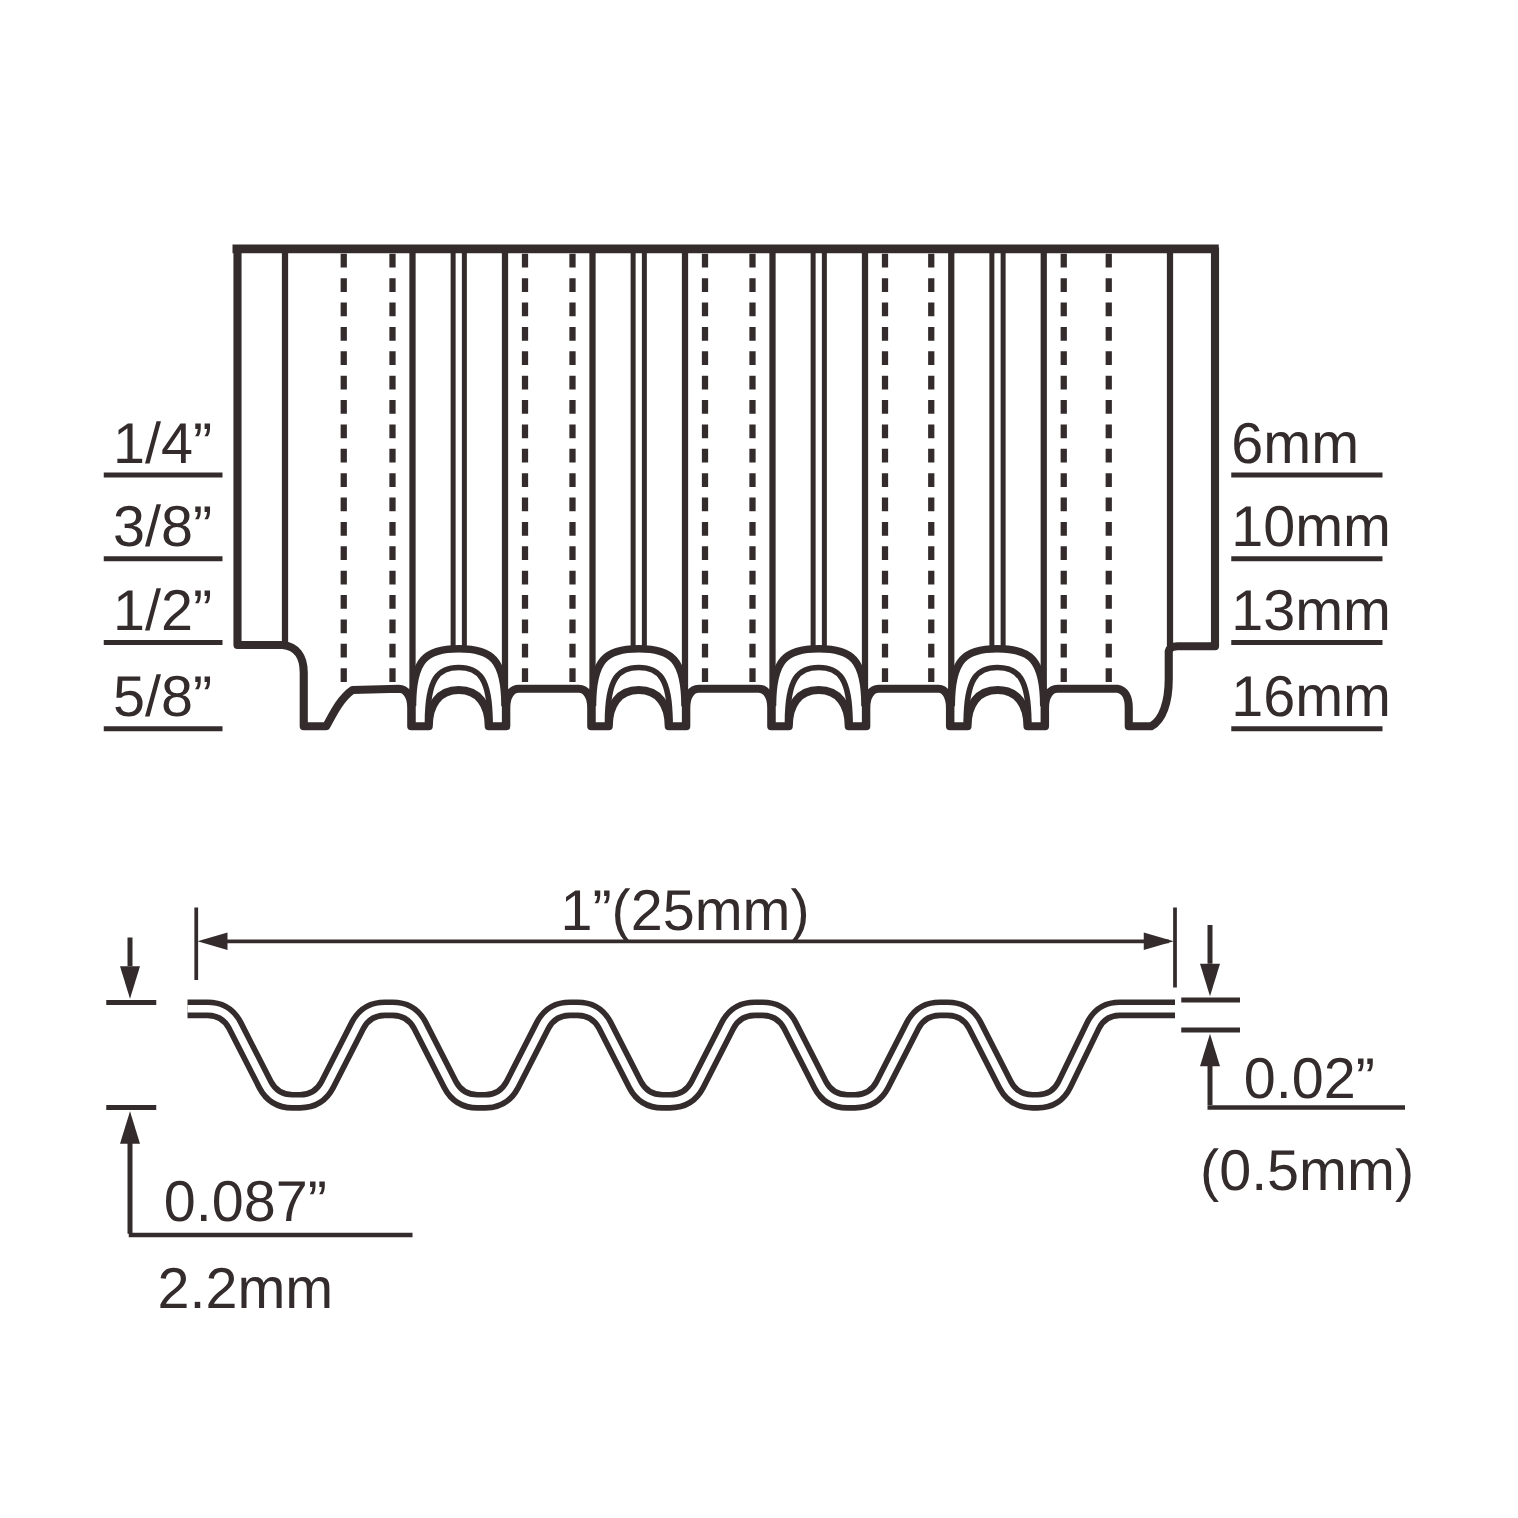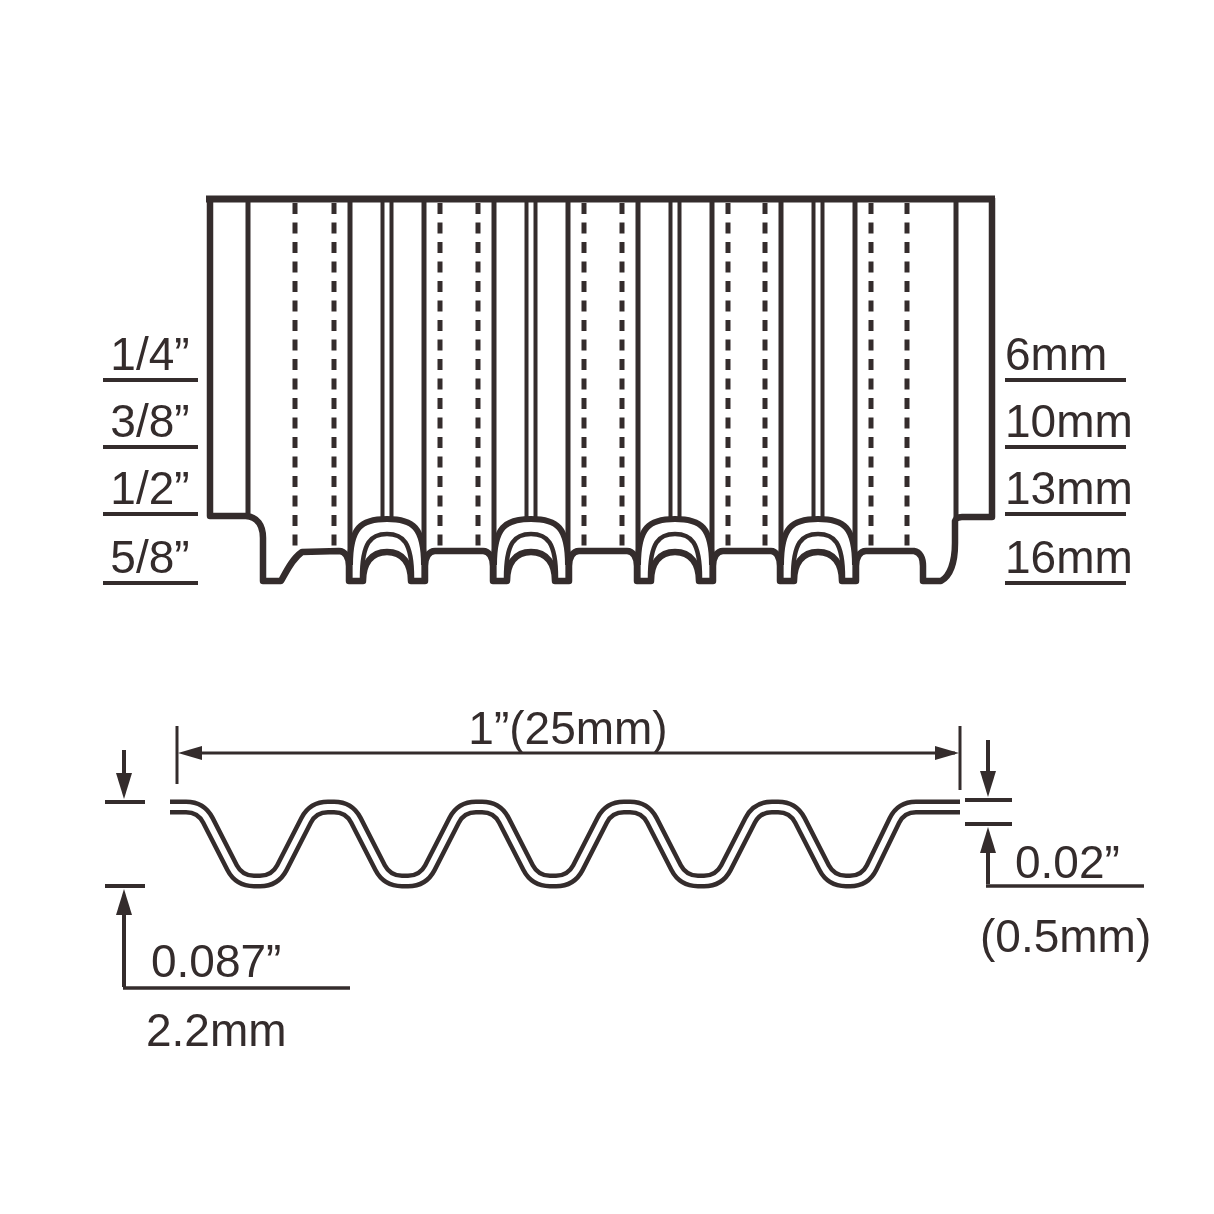--- a/index.html
+++ b/index.html
@@ -1,16 +1,16 @@
 <!DOCTYPE html>
 <html><head>
 <meta charset="utf-8">
 <style>
   html,body{margin:0;padding:0;background:#ffffff;}
-  .stage{width:1164px;height:1214px;position:relative;background:#fff;overflow:hidden;padding-left:20px;--ink:#342c2c;}
+  .stage{width:1164px;height:1214px;position:relative;background:#fff;overflow:hidden;--ink:#342c2c;}
   svg{display:block;}
   text{font-family:"Liberation Sans", sans-serif;fill:var(--ink);}
   .lbl{font-size:46px;}
   .dl{stroke:var(--ink);}
   .ah{fill:var(--ink);stroke:none;}
 </style>
 </head>
 <body>
 
 <div class="stage" id="stage" style="--ink: #342c2c;">

